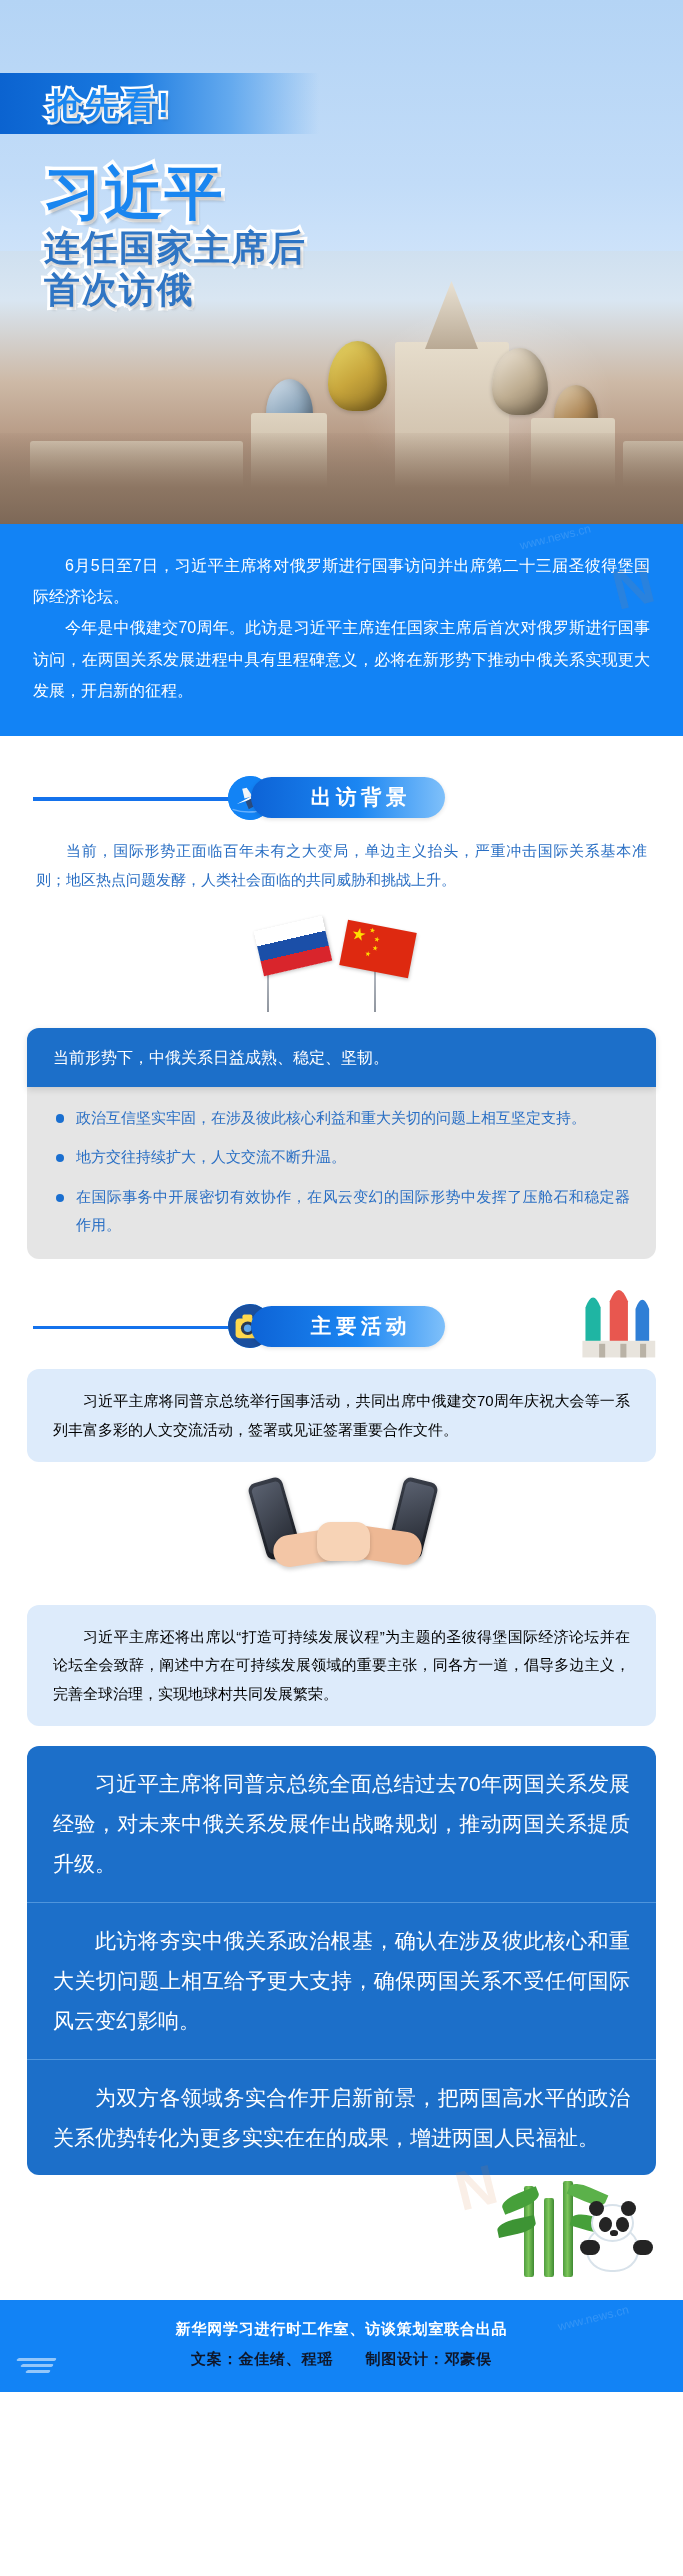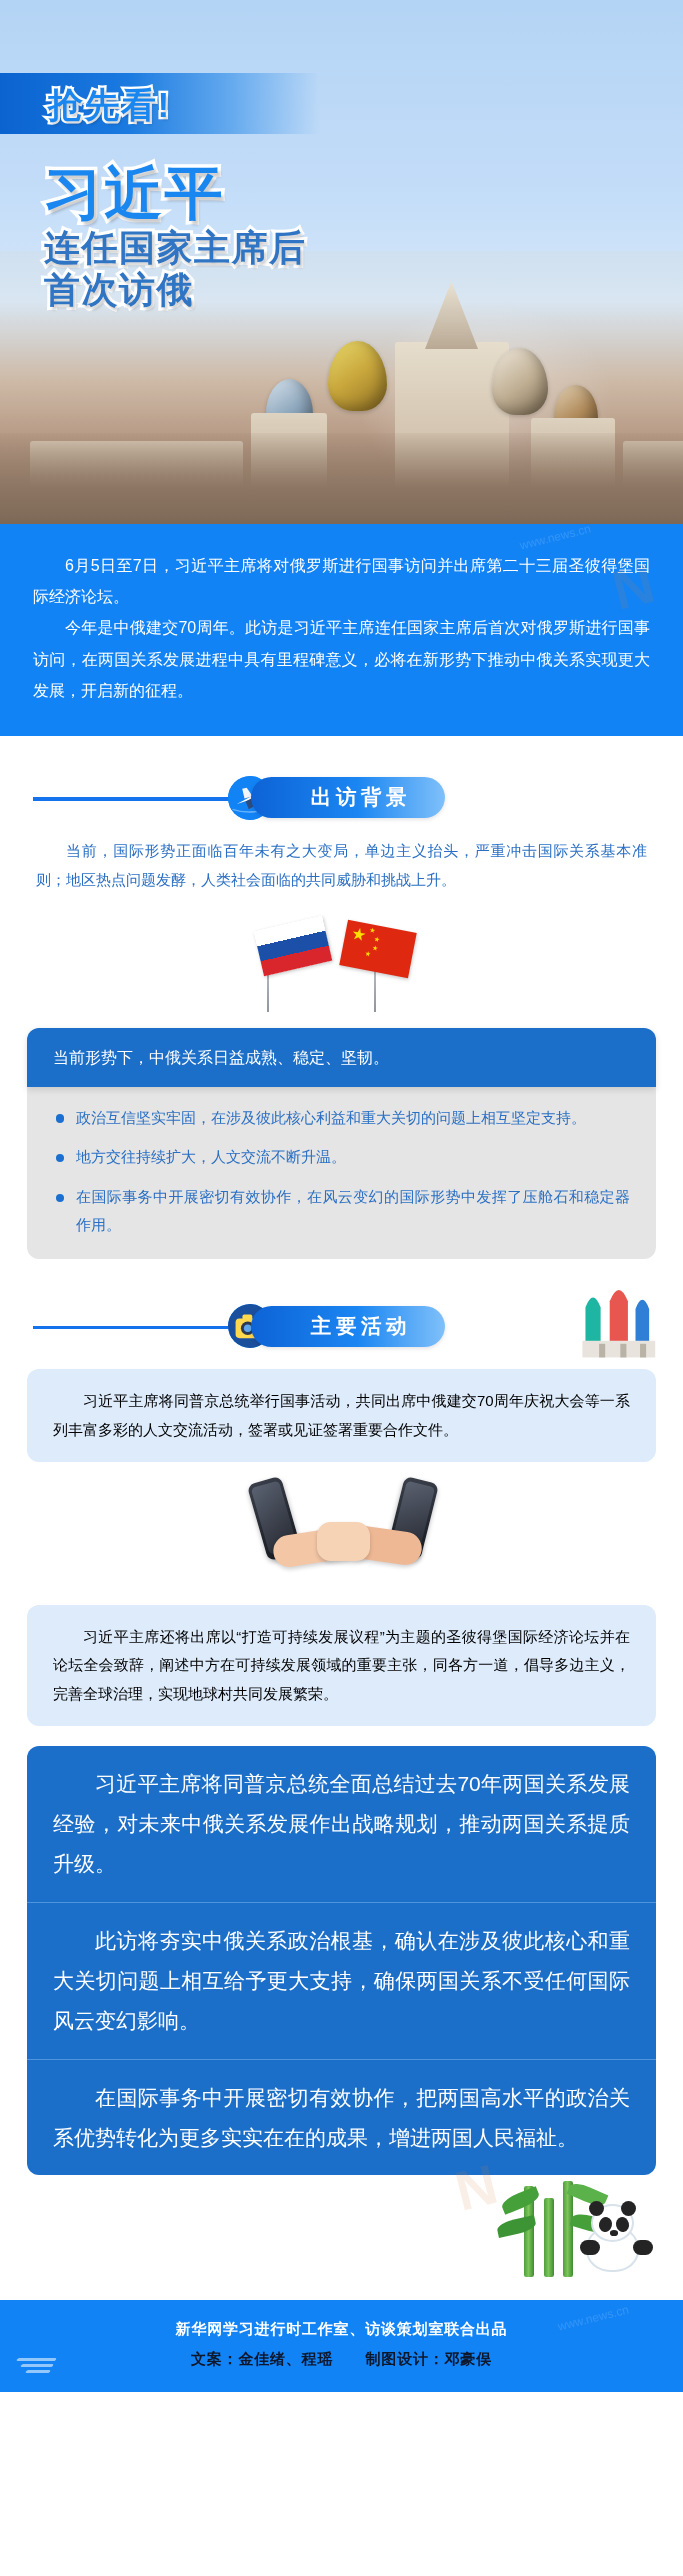--- a/index.html
+++ b/index.html
@@ -541,21 +541,21 @@
         </div>
       <div class="hand" style="left:273px;top:73px;width:84px;height:32px;transform:rotate(-9deg);"></div>
       <div class="hand" style="left:334px;top:70px;width:88px;height:33px;transform:rotate(8deg);background:#eeb894;"></div>
       <div class="hand" style="left:317px;top:64px;width:53px;height:39px;background:#f7d3b6;border-radius:13.7px;"></div>
     </div>
 
     <div class="lite-panel" style="margin-top:3px;">习近平主席还将出席以“打造可持续发展议程”为主题的圣彼得堡国际经济论坛并在论坛全会致辞，阐述中方在可持续发展领域的重要主张，同各方一道，倡导多边主义，完善全球治理，实现地球村共同发展繁荣。</div>
 
     <div class="deep g1" style="margin-top:20px;">习近平主席将同普京总统全面总结过去70年两国关系发展经验，对未来中俄关系发展作出战略规划，推动两国关系提质升级。</div>
     <div class="deep g2">此访将夯实中俄关系政治根基，确认在涉及彼此核心和重大关切问题上相互给予更大支持，确保两国关系不受任何国际风云变幻影响。</div>
-    <div class="deep g3">在国际事务中开展密切有效协作，把两国高水平的政治关系优势转化为更多实实在在的成果，增进两国人民福祉。</div>
+    <div class="deep g3">为双方各领域务实合作开启新前景，把两国高水平的政治关系优势转化为更多实实在在的成果，增进两国人民福祉。</div>
 
     <div class="art">
       <div class="bamboo" style="left:524px;top:7.6px;height:91px;"></div>
       <div class="bamboo" style="left:544px;top:20px;height:79px;"></div>
       <div class="bamboo" style="left:563px;top:3px;height:96px;"></div>
       <div class="leaf" style="left:501px;top:15px;transform:rotate(-22deg);"></div>
       <div class="leaf" style="left:568px;top:9px;transform:rotate(24deg);background:#5bb14a;"></div>
       <div class="leaf" style="left:497px;top:41px;transform:rotate(-12deg);background:#3d9434;"></div>
       <div class="leaf" style="left:571px;top:38px;transform:rotate(16deg);"></div>
       <div class="panda-body" style="left:586px;top:47px;"></div>

